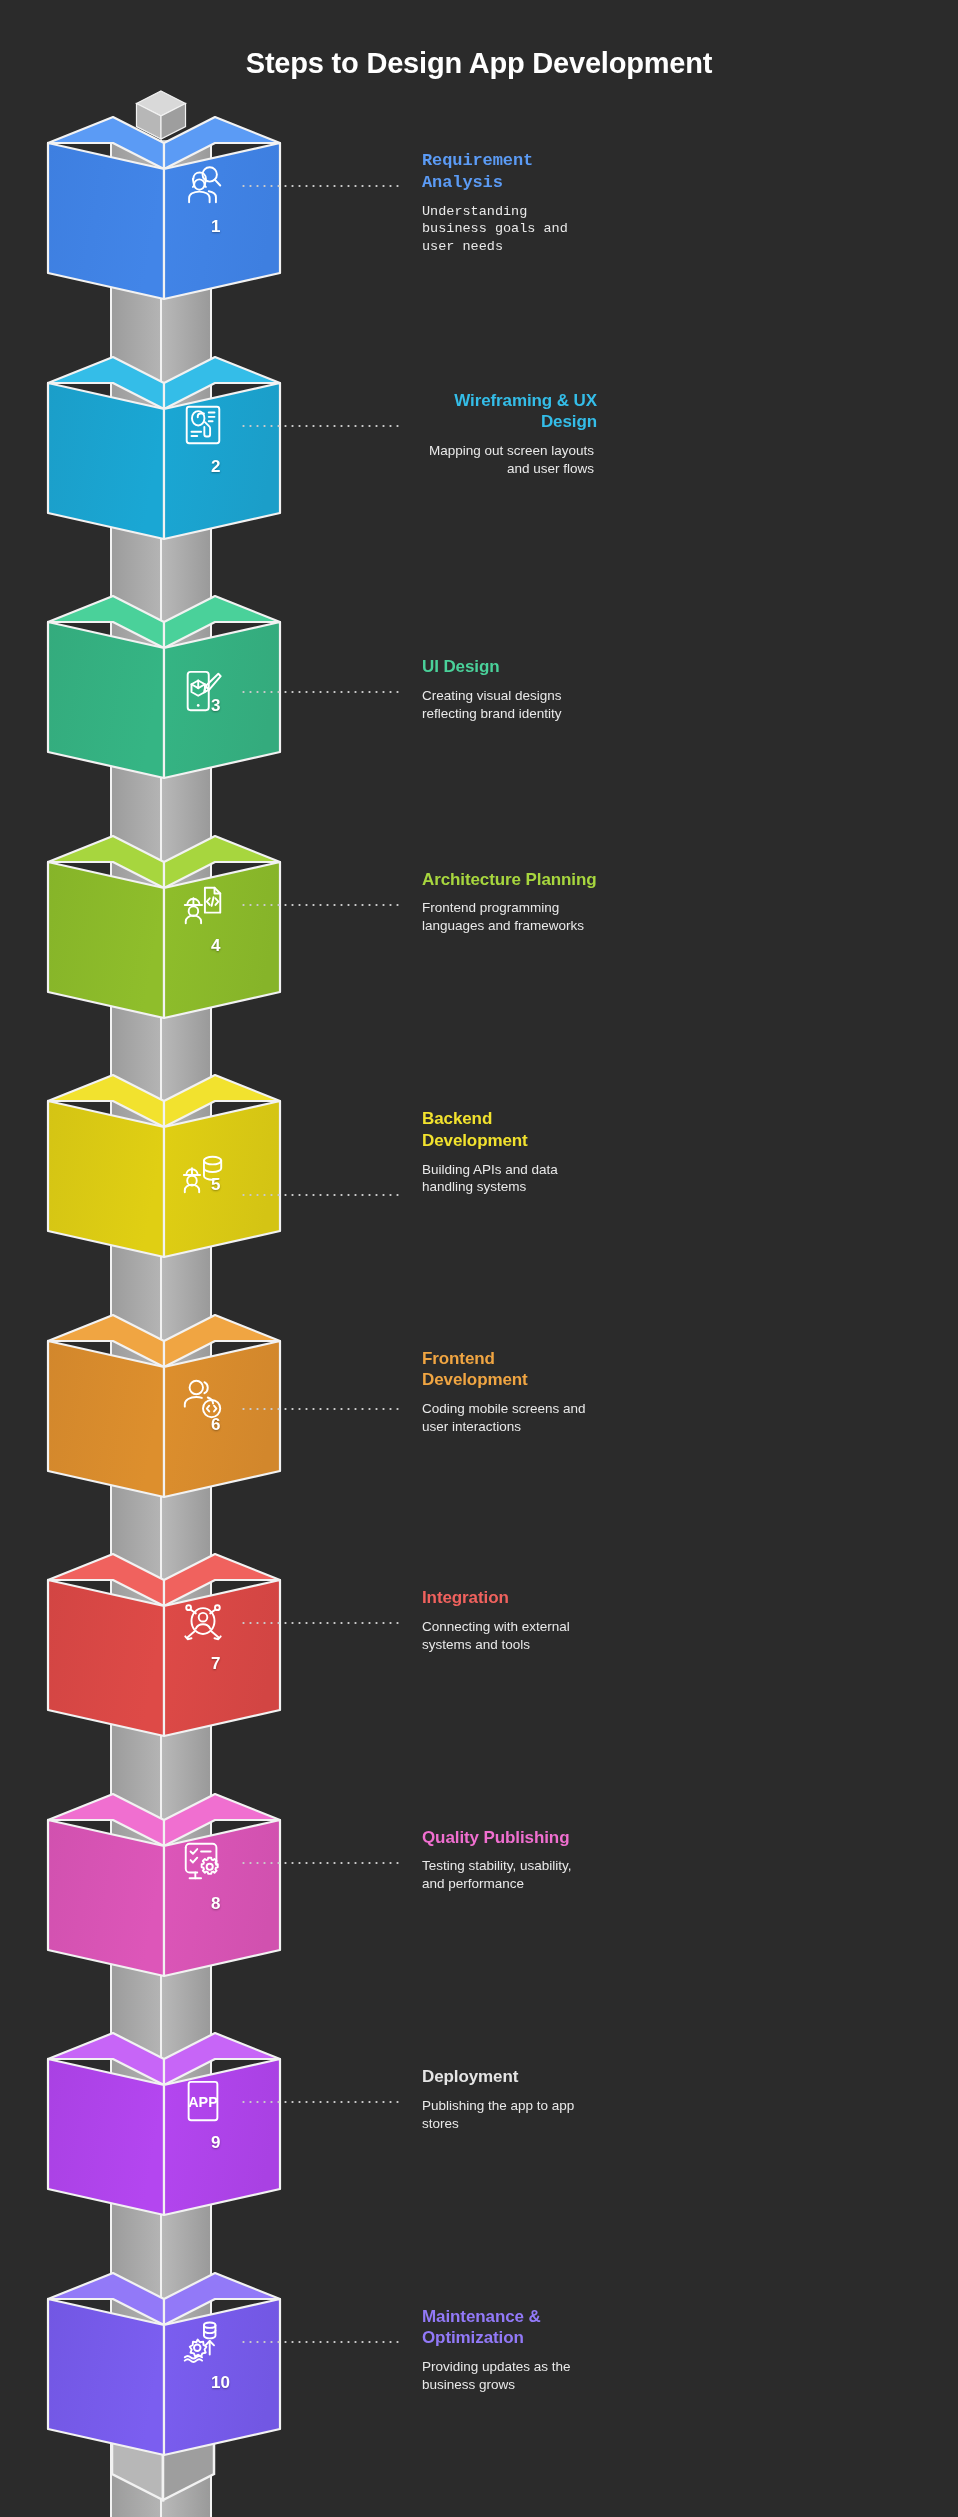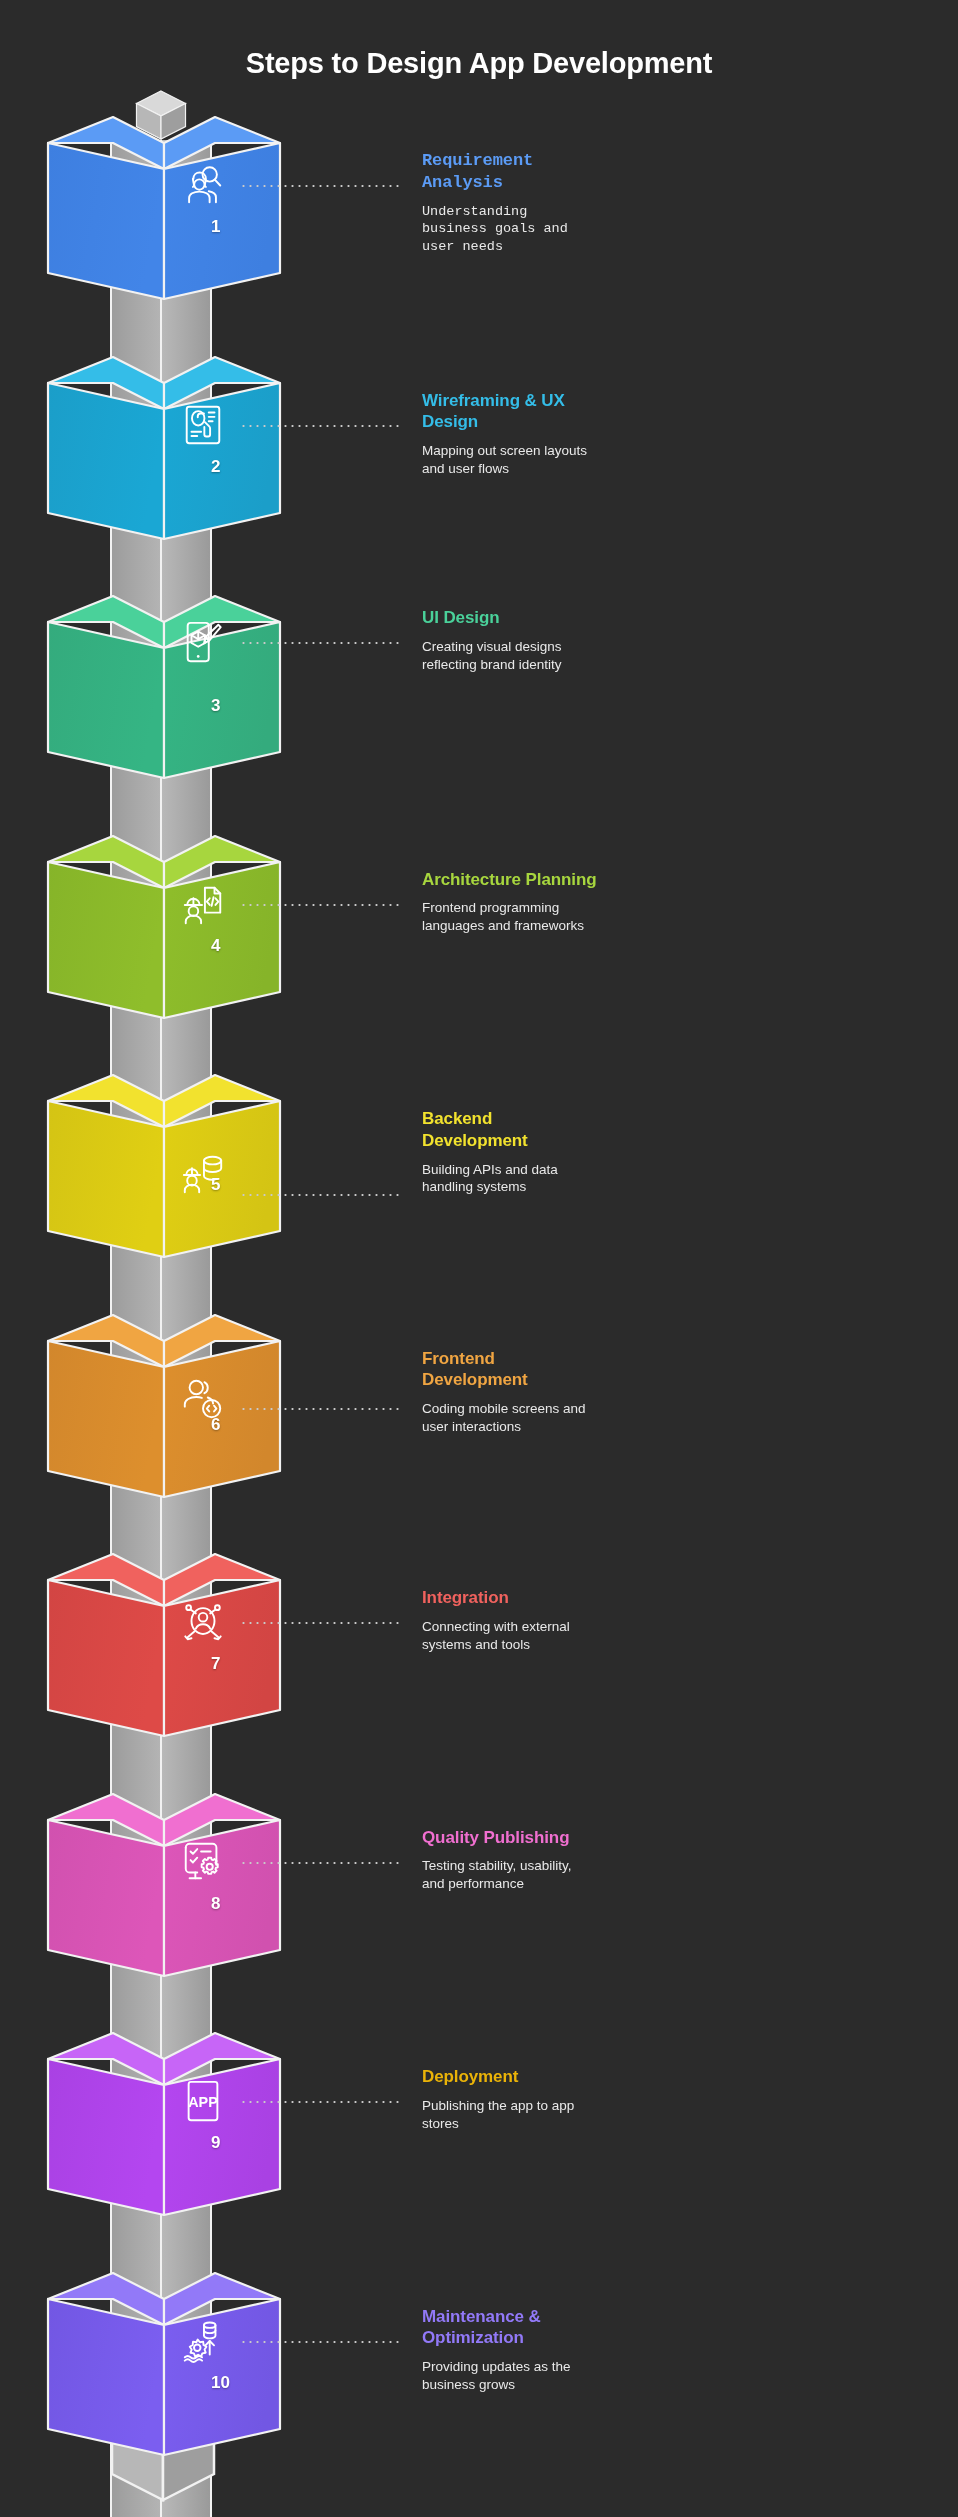--- a/index.html
+++ b/index.html
@@ -396,41 +396,41 @@
     <path d="M9.5 42v-4.5c0-4.2 4.8-6.6 10.7-6.6s10.7 2.4 10.7 6.6V42"></path>
     <path d="M30 30.5c4.3.7 7.5 2.9 7.5 6.3V42"></path>
   </svg>
         </div>
         <div class="dots"></div>
         <div class="row-text">
           <div class="row-title" style="color: rgb(91, 155, 245);">Requirement Analysis</div>
           <div class="row-desc">Understanding business goals and user needs</div>
         </div>
       </div>
-      <div class="row" style="top: 389.5px;">
+      <div class="row" style="top: 389.5px; text-align: right;">
         <div class="row-icon">
           <svg viewBox="0 0 48 48" width="46" height="46" fill="none" stroke="#fff" stroke-width="2" stroke-linecap="round" stroke-linejoin="round">
     <rect x="7" y="5" width="34" height="38" rx="2.5"></rect>
     <ellipse cx="19" cy="17" rx="6.5" ry="7.5"></ellipse>
     <path d="M25 12h-3.5a3 3 0 0 0-3 3v1"></path>
     <line x1="30" y1="11" x2="36" y2="11"></line>
             <line x1="30" y1="15.5" x2="36" y2="15.5"></line>
             <line x1="30" y1="20" x2="34" y2="20"></line>
     <path d="M26 21l4.5 4.5a3 3 0 0 1 .9 2.1V34a2 2 0 0 1-2 2h-2a2 2 0 0 1-2-2v-8"></path>
     <line x1="12" y1="31" x2="22" y2="31"></line>
             <line x1="12" y1="35.5" x2="18" y2="35.5"></line>
   </svg>
         </div>
         <div class="dots"></div>
         <div class="row-text">
           <div class="row-title" style="color: rgb(52, 189, 232);">Wireframing &amp; UX Design</div>
           <div class="row-desc">Mapping out screen layouts and user flows</div>
         </div>
       </div>
-      <div class="row" style="top: 607px;">
+      <div class="row" style="top: 656px;">
         <div class="row-icon">
           <svg viewBox="0 0 48 48" width="46" height="46" fill="none" stroke="#fff" stroke-width="2" stroke-linecap="round" stroke-linejoin="round">
     <rect x="8" y="4" width="22" height="40" rx="3"></rect>
     <circle cx="19" cy="39" r="1.4" fill="#fff" stroke="none"></circle>
     <polygon points="19,13 26,17 26,25 19,29 12,25 12,17"></polygon>
     <line x1="19" y1="13" x2="19" y2="21"></line>
             <line x1="19" y1="21" x2="26" y2="17"></line>
             <line x1="19" y1="21" x2="12" y2="17"></line>
     <path d="M40 6l2.5 2.5-12 14-4-3.5z"></path>
     <path d="M26.5 19l4 3.5-5.5 3z"></path>
@@ -544,21 +544,21 @@
       </div>
       <div class="row" style="top: 2066px;">
         <div class="row-icon">
           <svg viewBox="0 0 48 48" width="46" height="46" fill="none" stroke="#fff" stroke-width="2" stroke-linecap="round" stroke-linejoin="round">
     <rect x="9" y="4" width="30" height="40" rx="2.5"></rect>
     <text x="24" y="30.5" font-family="Liberation Sans, sans-serif" font-size="15" font-weight="bold" fill="#fff" stroke="none" text-anchor="middle">APP</text>
   </svg>
         </div>
         <div class="dots"></div>
         <div class="row-text">
-          <div class="row-title" style="color: #eab308;">Deployment</div>
+          <div class="row-title" style="color: #e5e5e5;">Deployment</div>
           <div class="row-desc">Publishing the app to app stores</div>
         </div>
       </div>
       <div class="row" style="top: 2305.5px;">
         <div class="row-icon">
           <svg viewBox="0 0 48 48" width="46" height="46" fill="none" stroke="#fff" stroke-width="2" stroke-linecap="round" stroke-linejoin="round">
     <ellipse cx="31" cy="7.5" rx="6" ry="2.8"></ellipse>
     <path d="M25 7.5v5.5c0 1.5 2.7 2.8 6 2.8s6-1.3 6-2.8V7.5"></path>
     <path d="M25 13v5.5c0 1.5 2.7 2.8 6 2.8s6-1.3 6-2.8V13"></path>
     <line x1="31" y1="24" x2="31" y2="38"></line>

